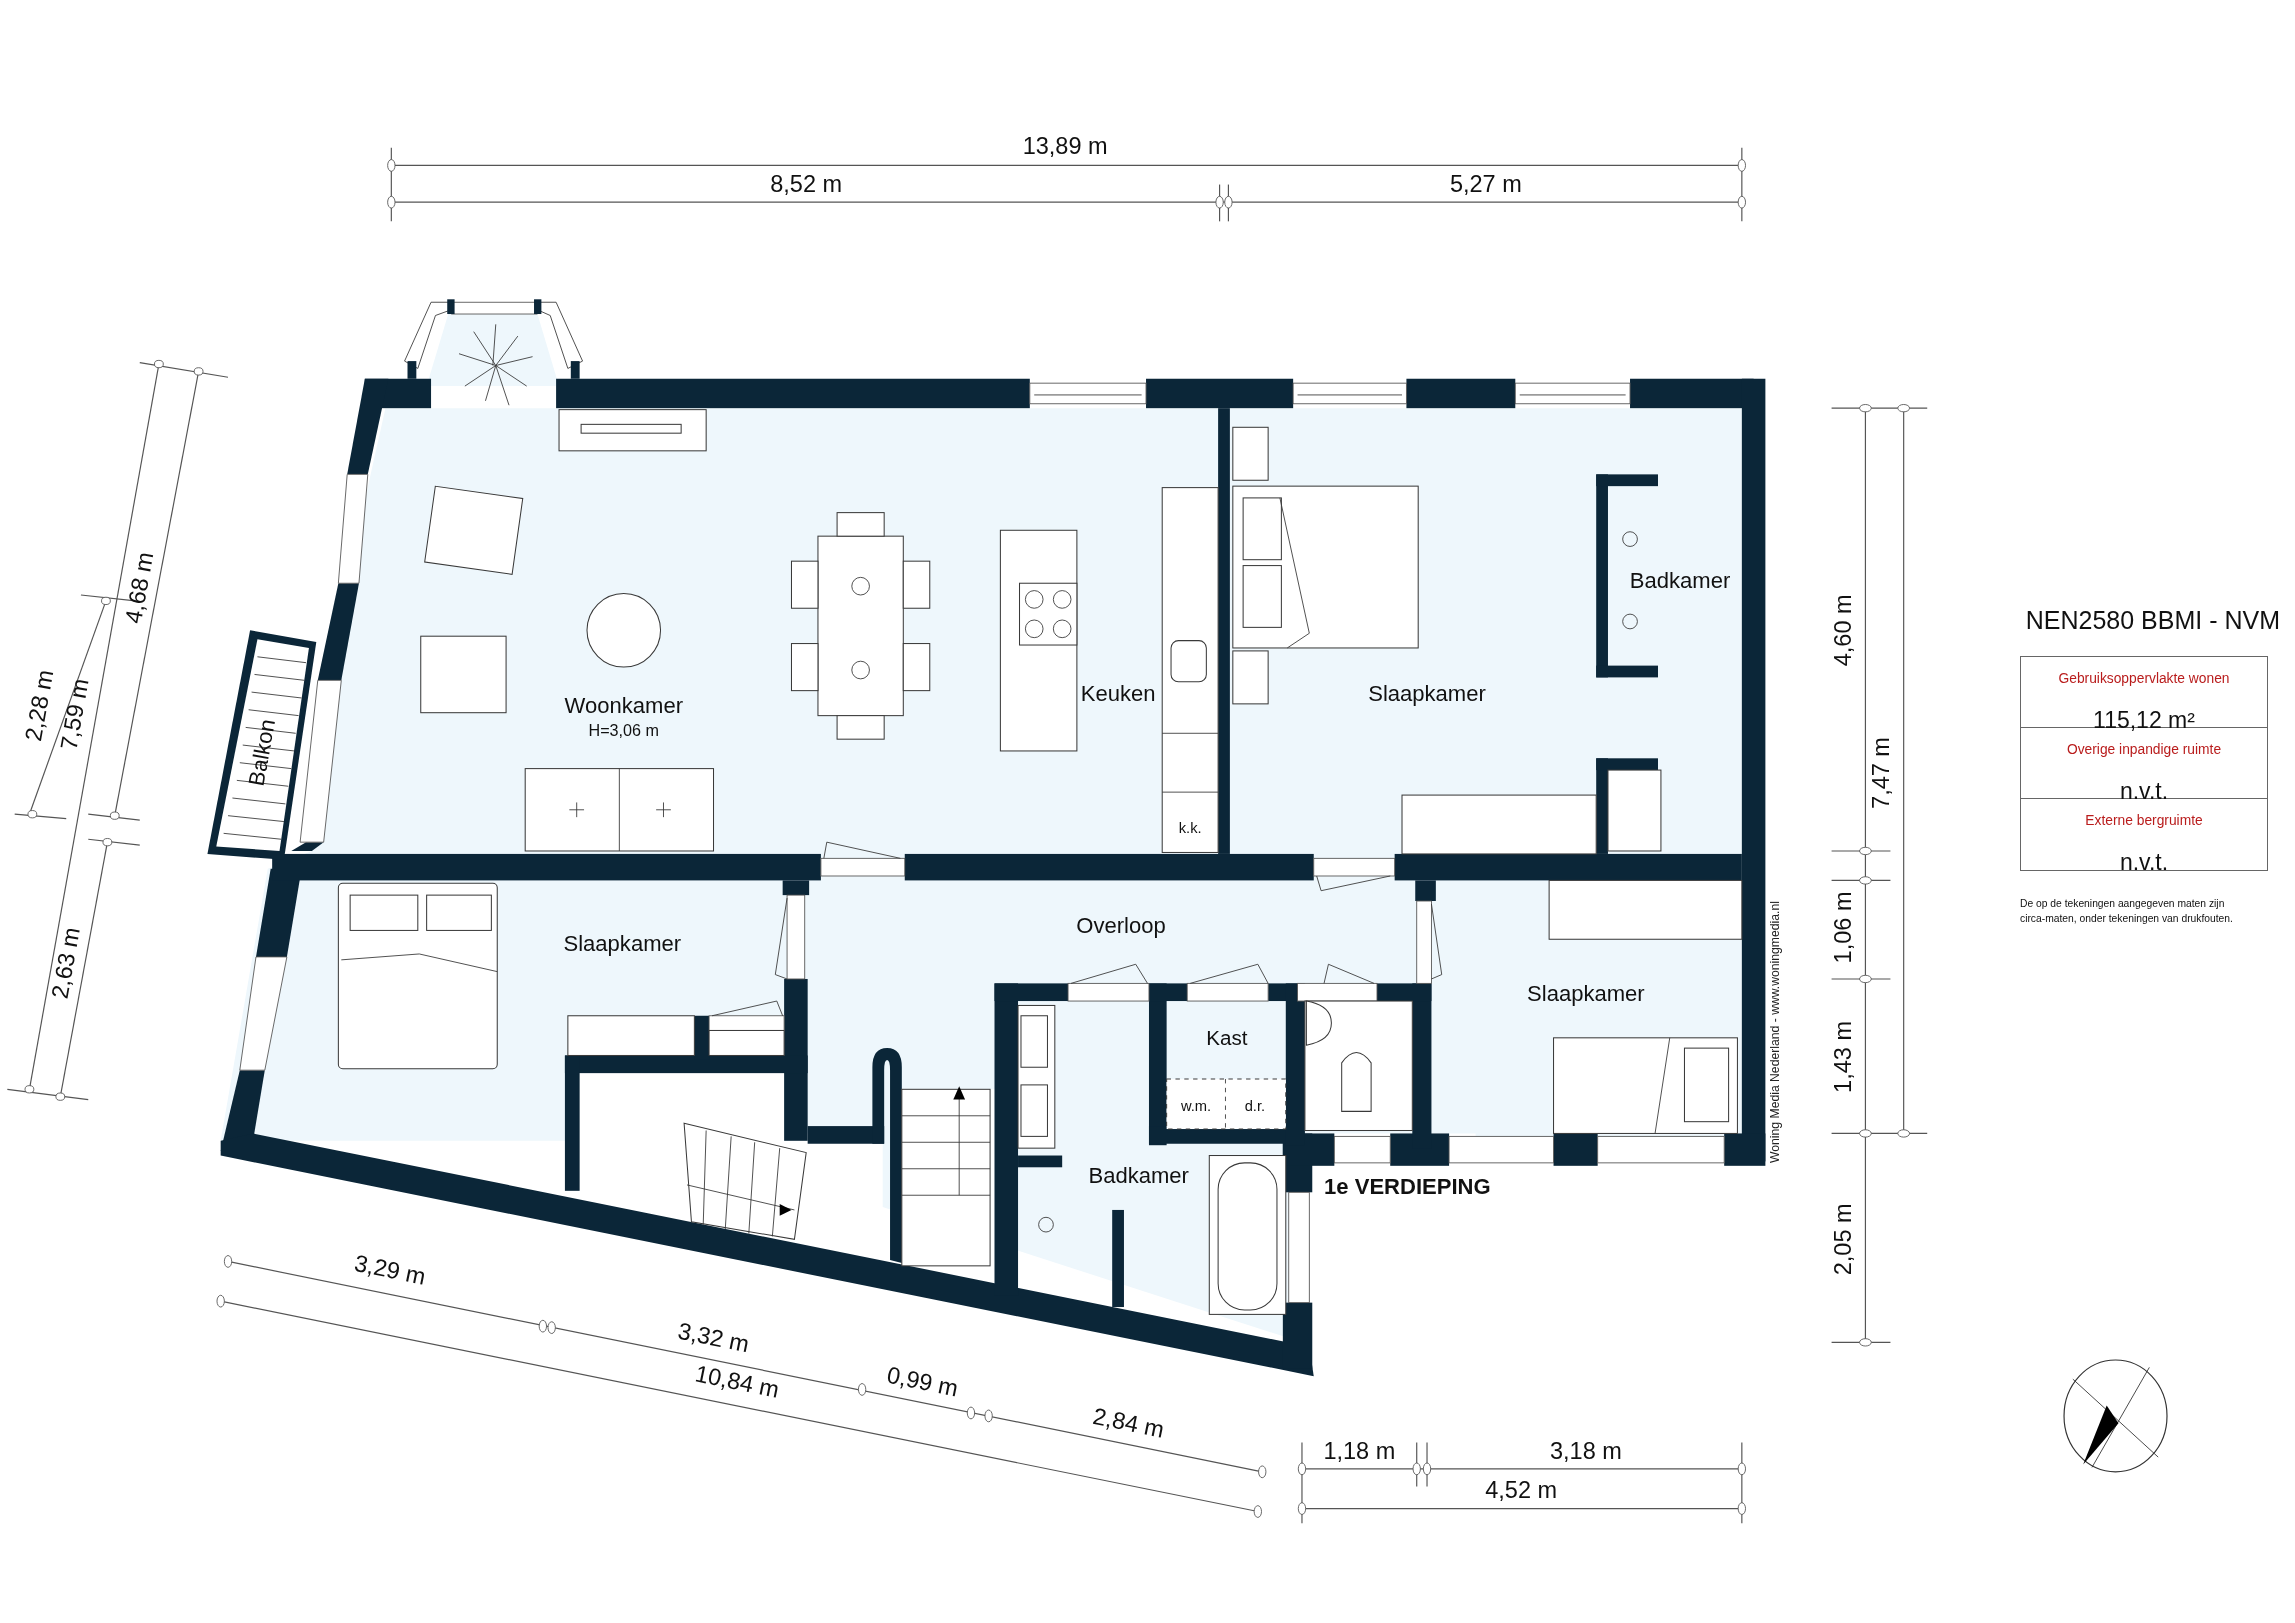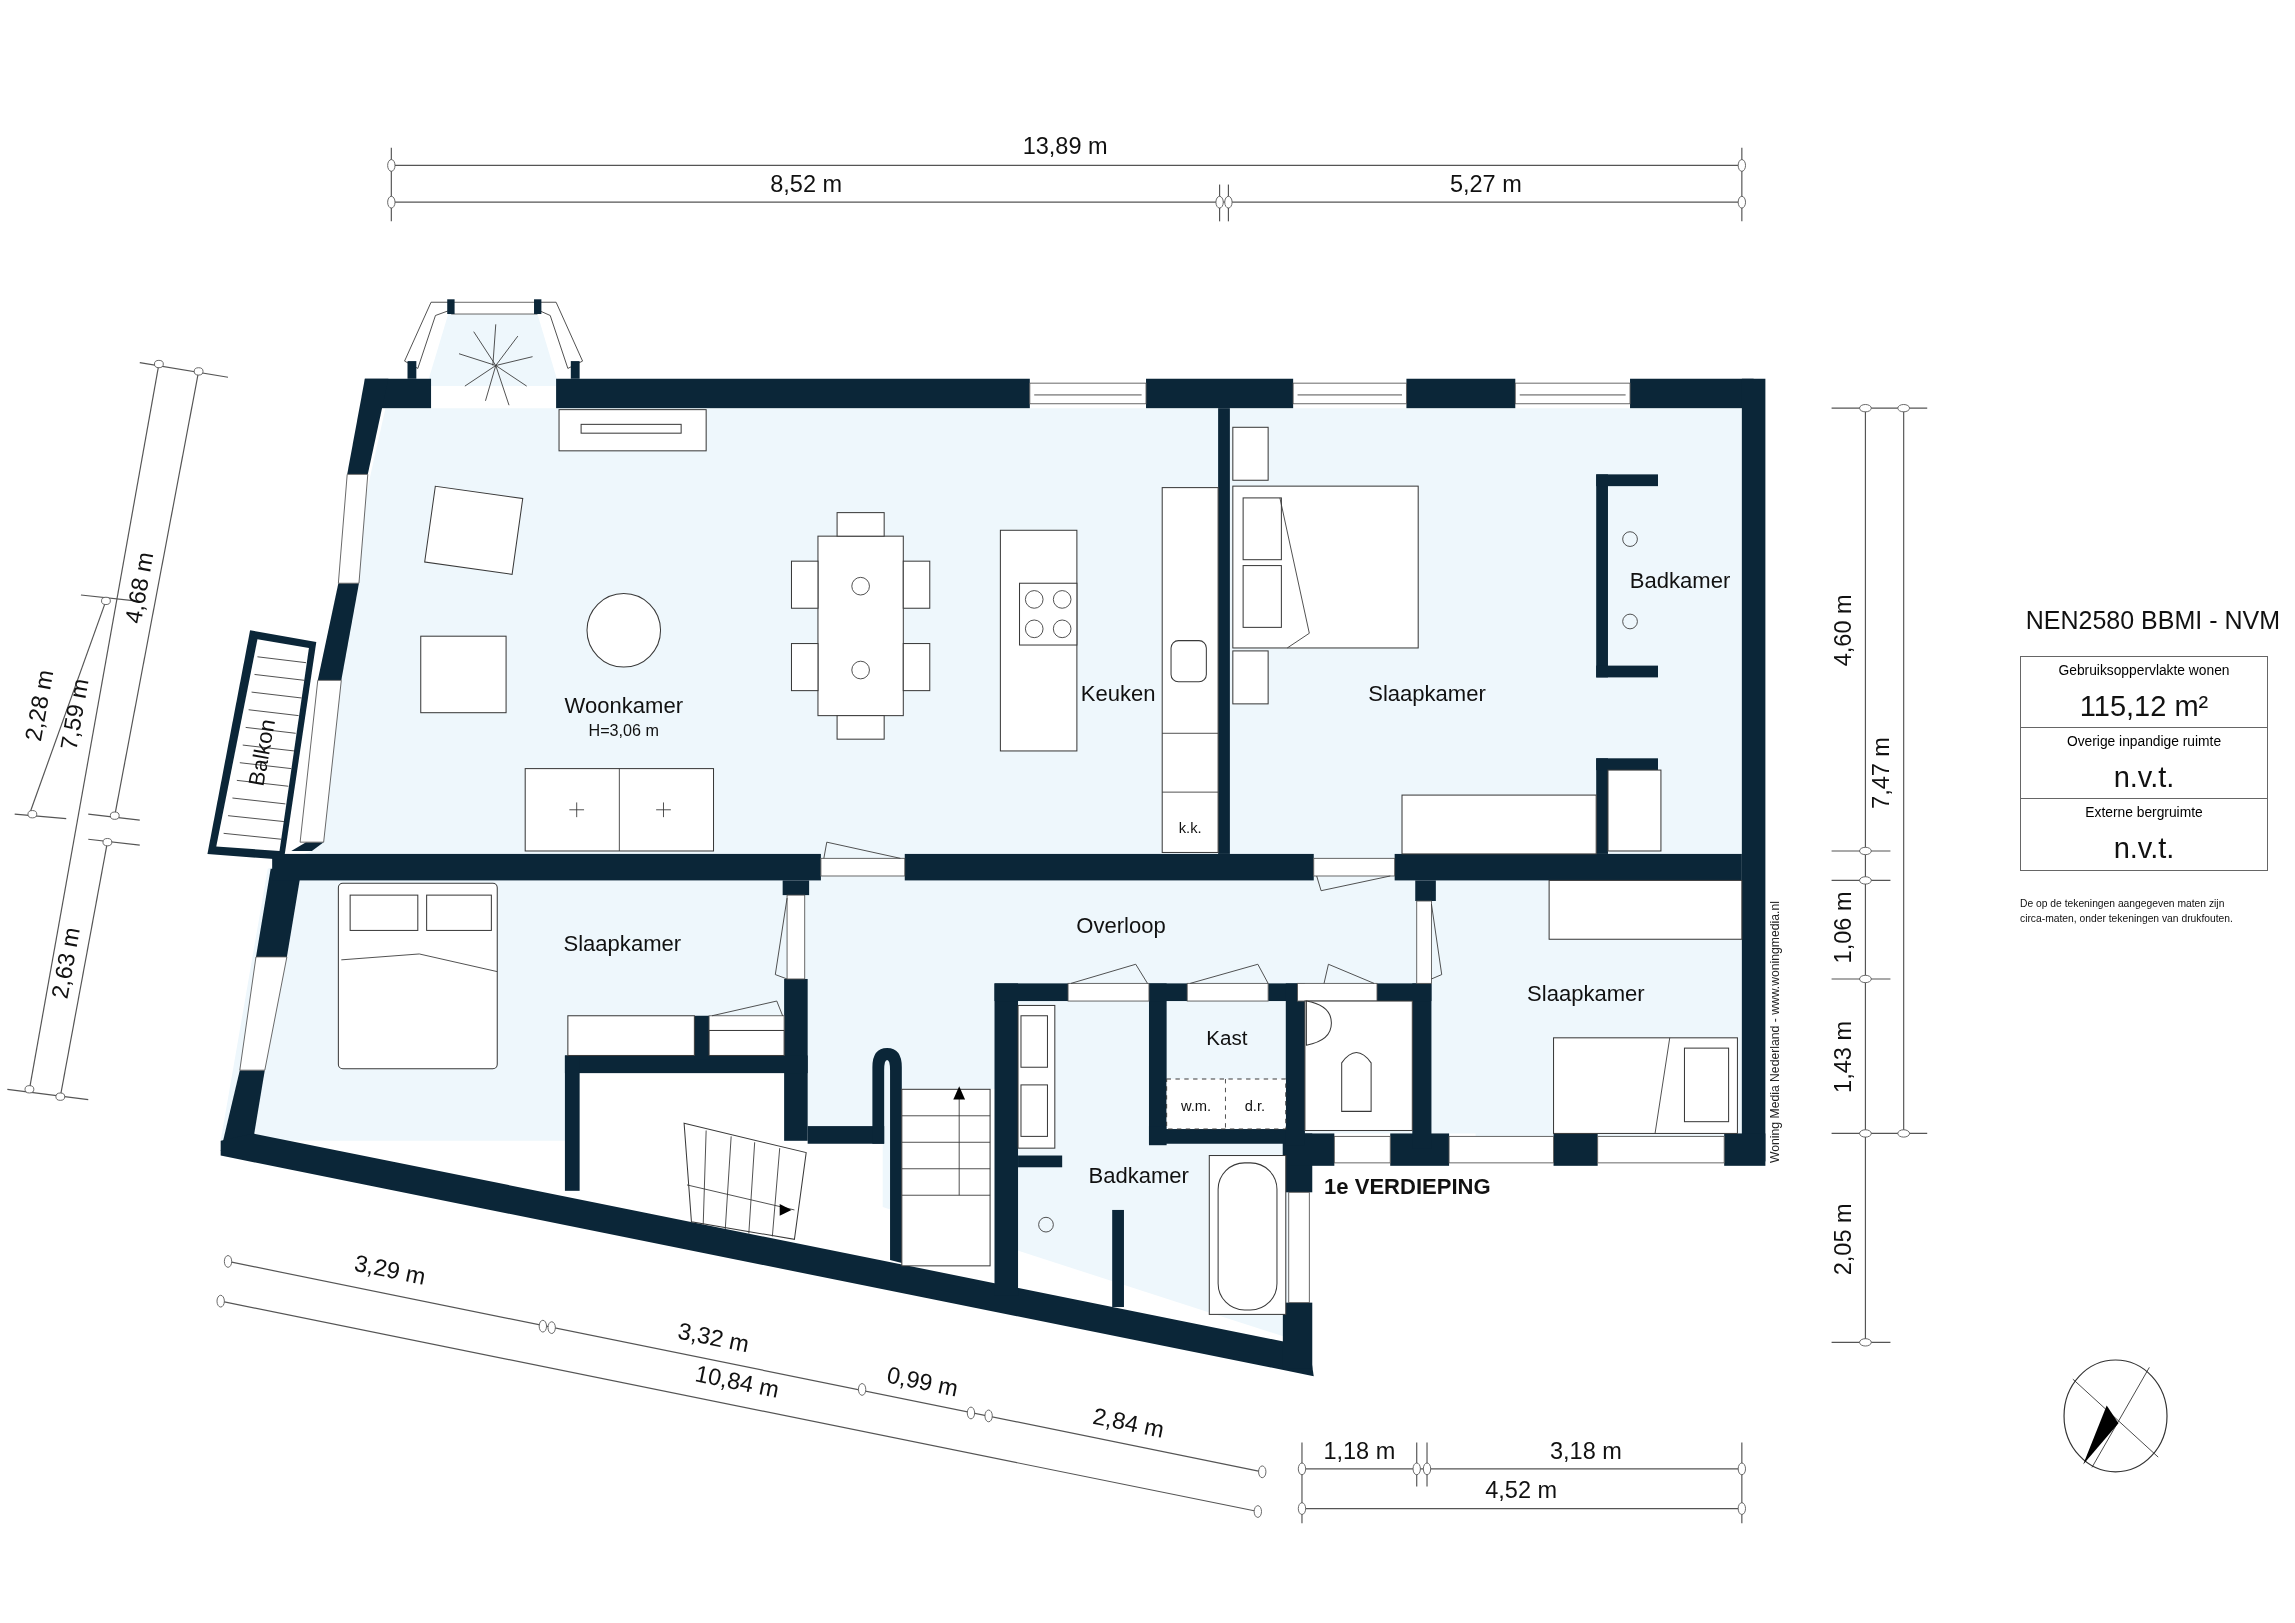--- a/index.html
+++ b/index.html
@@ -12,22 +12,22 @@
   .dim { fill:none; stroke:#555; stroke-width:0.8; }
   .tick { fill:#fff; stroke:#555; stroke-width:0.6; }
   .win { fill:#ffffff; stroke:#555; stroke-width:0.6; }
   .lbl { font-family:"Liberation Sans", sans-serif; fill:#111; }
   .dimtxt { font-family:"Liberation Sans", sans-serif; fill:#111; font-size:16px; }
   .legend { position:absolute; left:2020px; top:606px; width:260px; }
   .legend-title { font-size:25px; color:#111; white-space:nowrap; margin-left:-3.1px;text-align:right; }
   .legend-box { margin-top:21.4px; margin-left:0; width:246px; border:1.1px solid #666; }
   .legend-cell { border-bottom:1.1px solid #666; height:71px; text-align:center; box-sizing:border-box; padding-top:6.1px; }
   .legend-cell:last-child { border-bottom:none; }
-  .legend-cell .k { font-size:13.8px; color:#000000; }
-  .legend-cell .v { font-size:29px; color:#111; margin-top:12px; }
+  .legend-cell .k { font-size:13.8px; color:#b91c1c;margin-top:8px; }
+  .legend-cell .v { font-size:23px; color:#111; margin-top:21px; }
   .legend-note { font-size:10.3px; color:#111; margin-top:26px; line-height:14.5px; white-space:nowrap; }
   .watermark { position:absolute; left:1768px; top:1163px; transform-origin:0 0; transform:rotate(-90deg); font-size:12.2px; color:#222; white-space:nowrap; }
 </style>
 </head>
 <body>
 
 <svg id="plan" viewBox="0 0 1560 1103" xmlns="http://www.w3.org/2000/svg">
 
   <g>
     <polygon class="room" points="262,277 1184,277 1184,787 1003,787 1003,770 888,770 888,913 600,820 390,790 390,775 150,775 182,590 212,578 230,420 262,277"></polygon>

